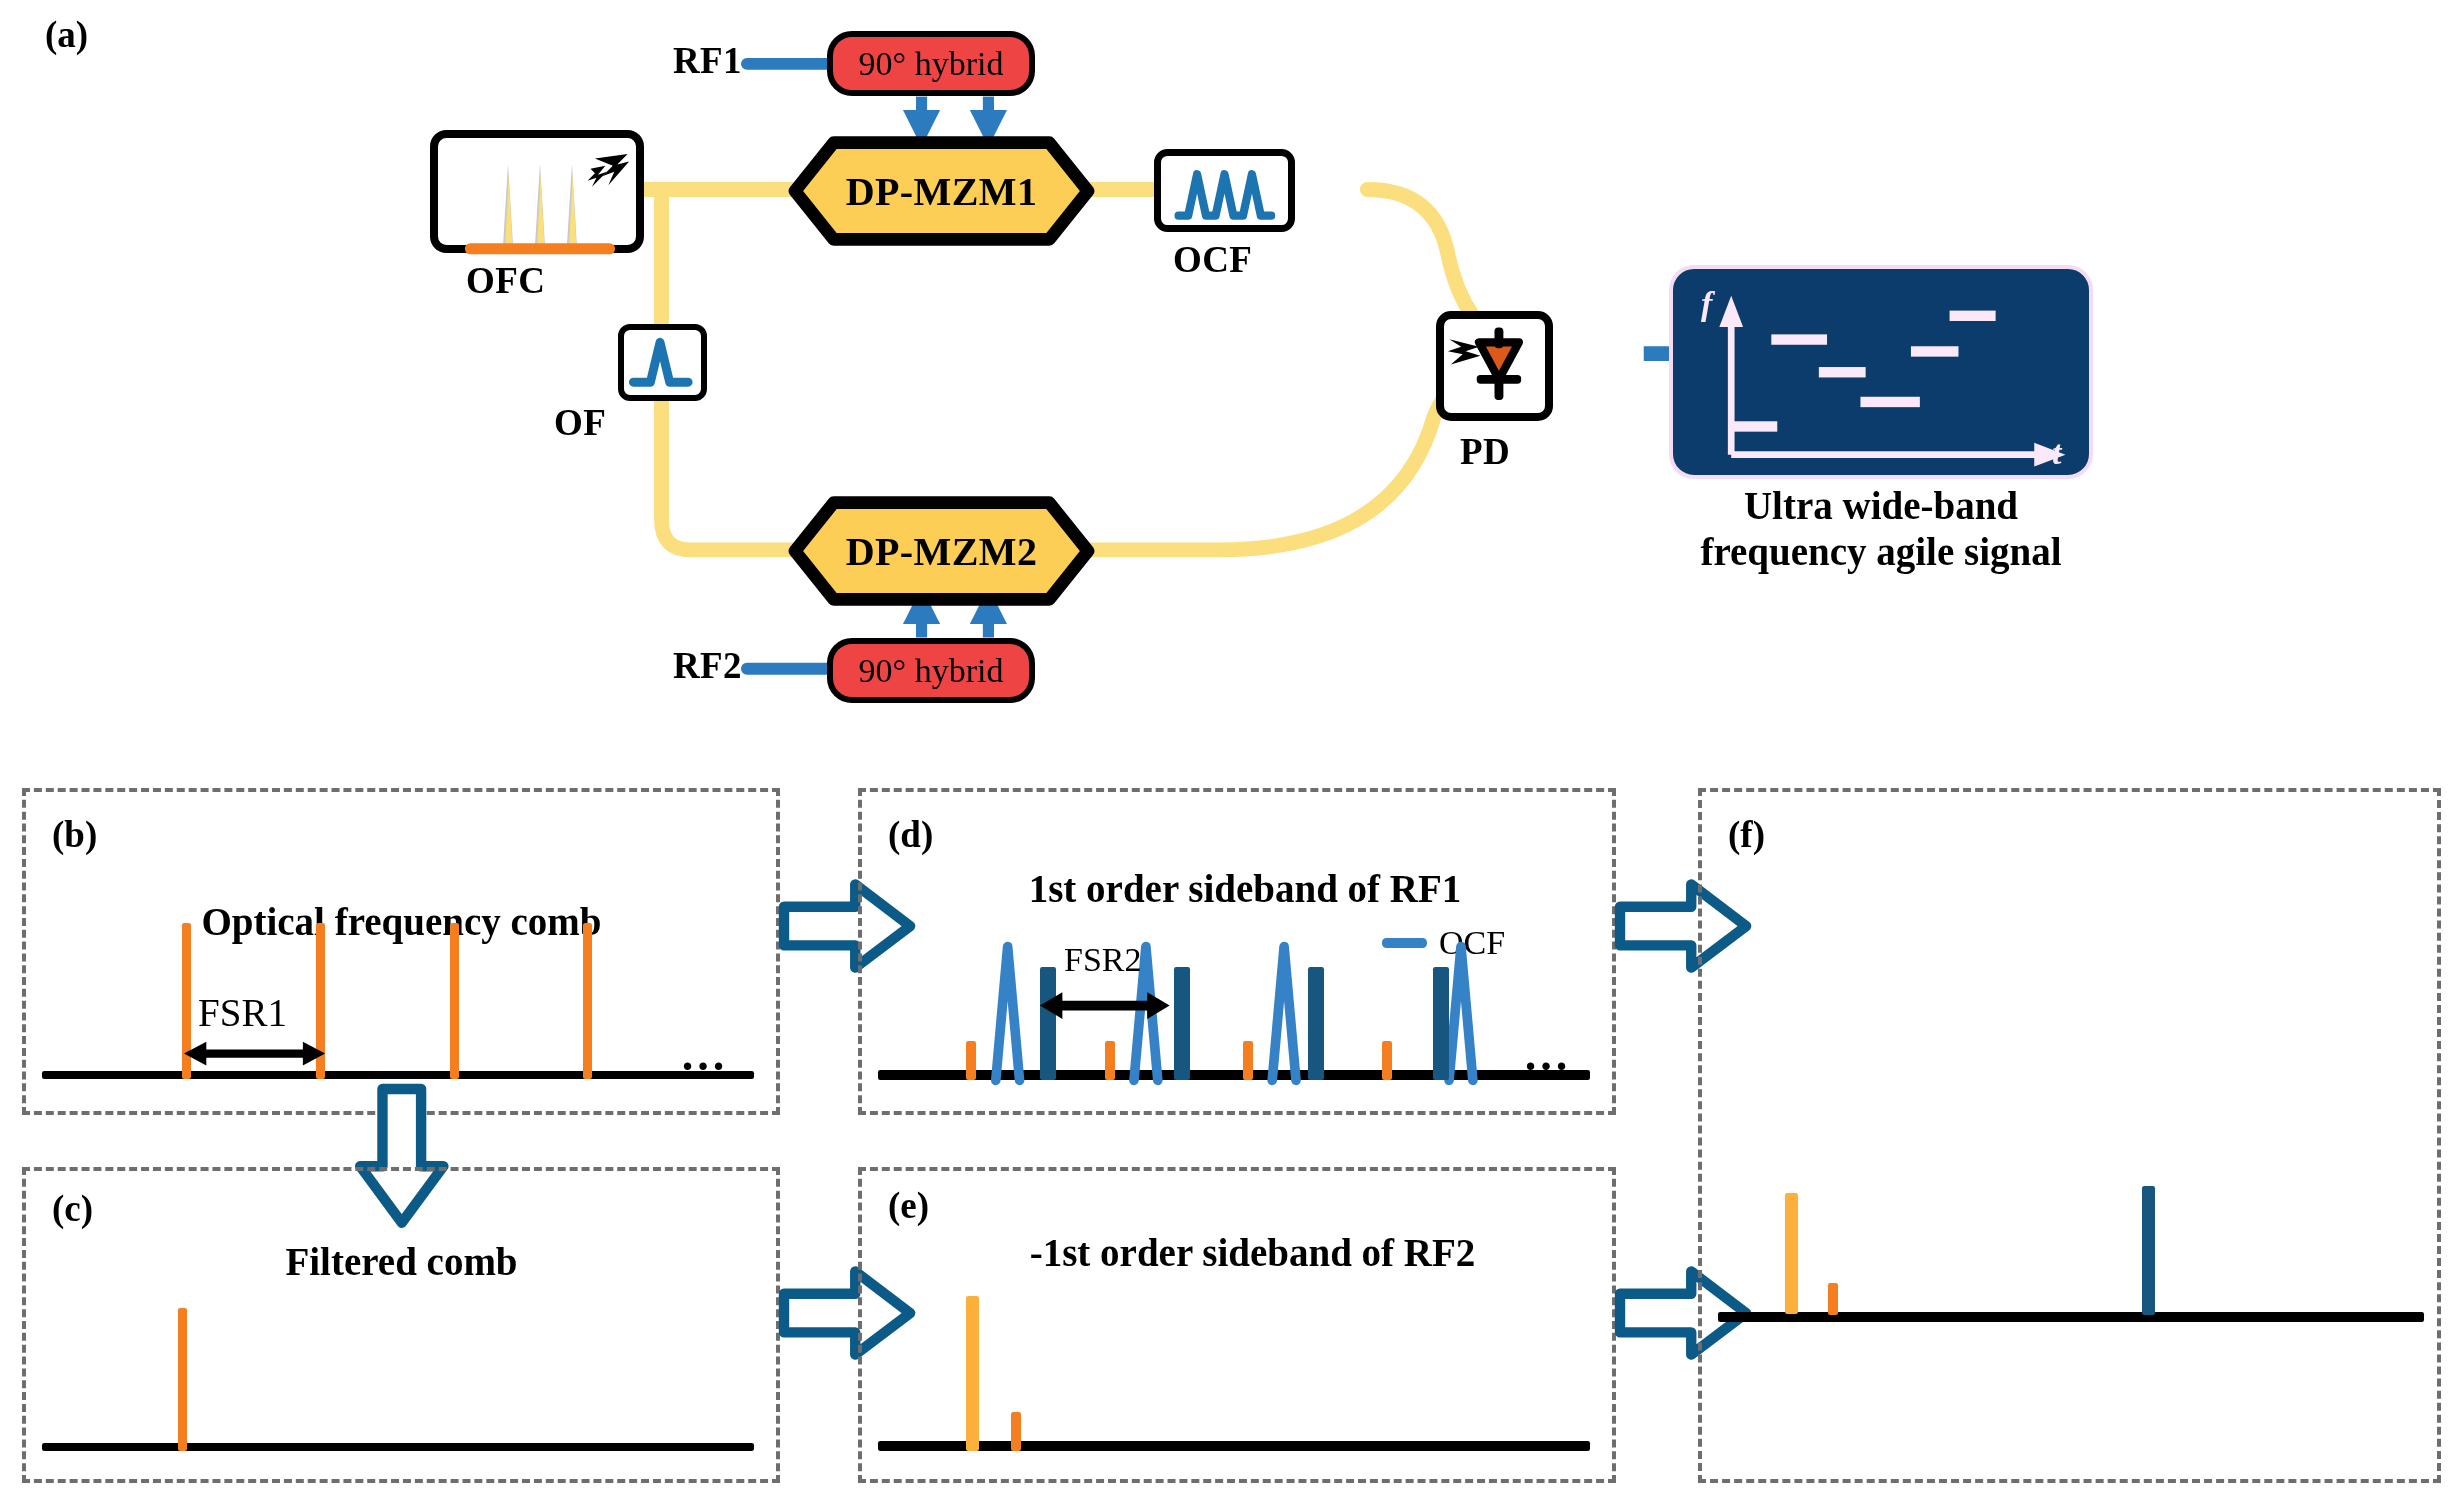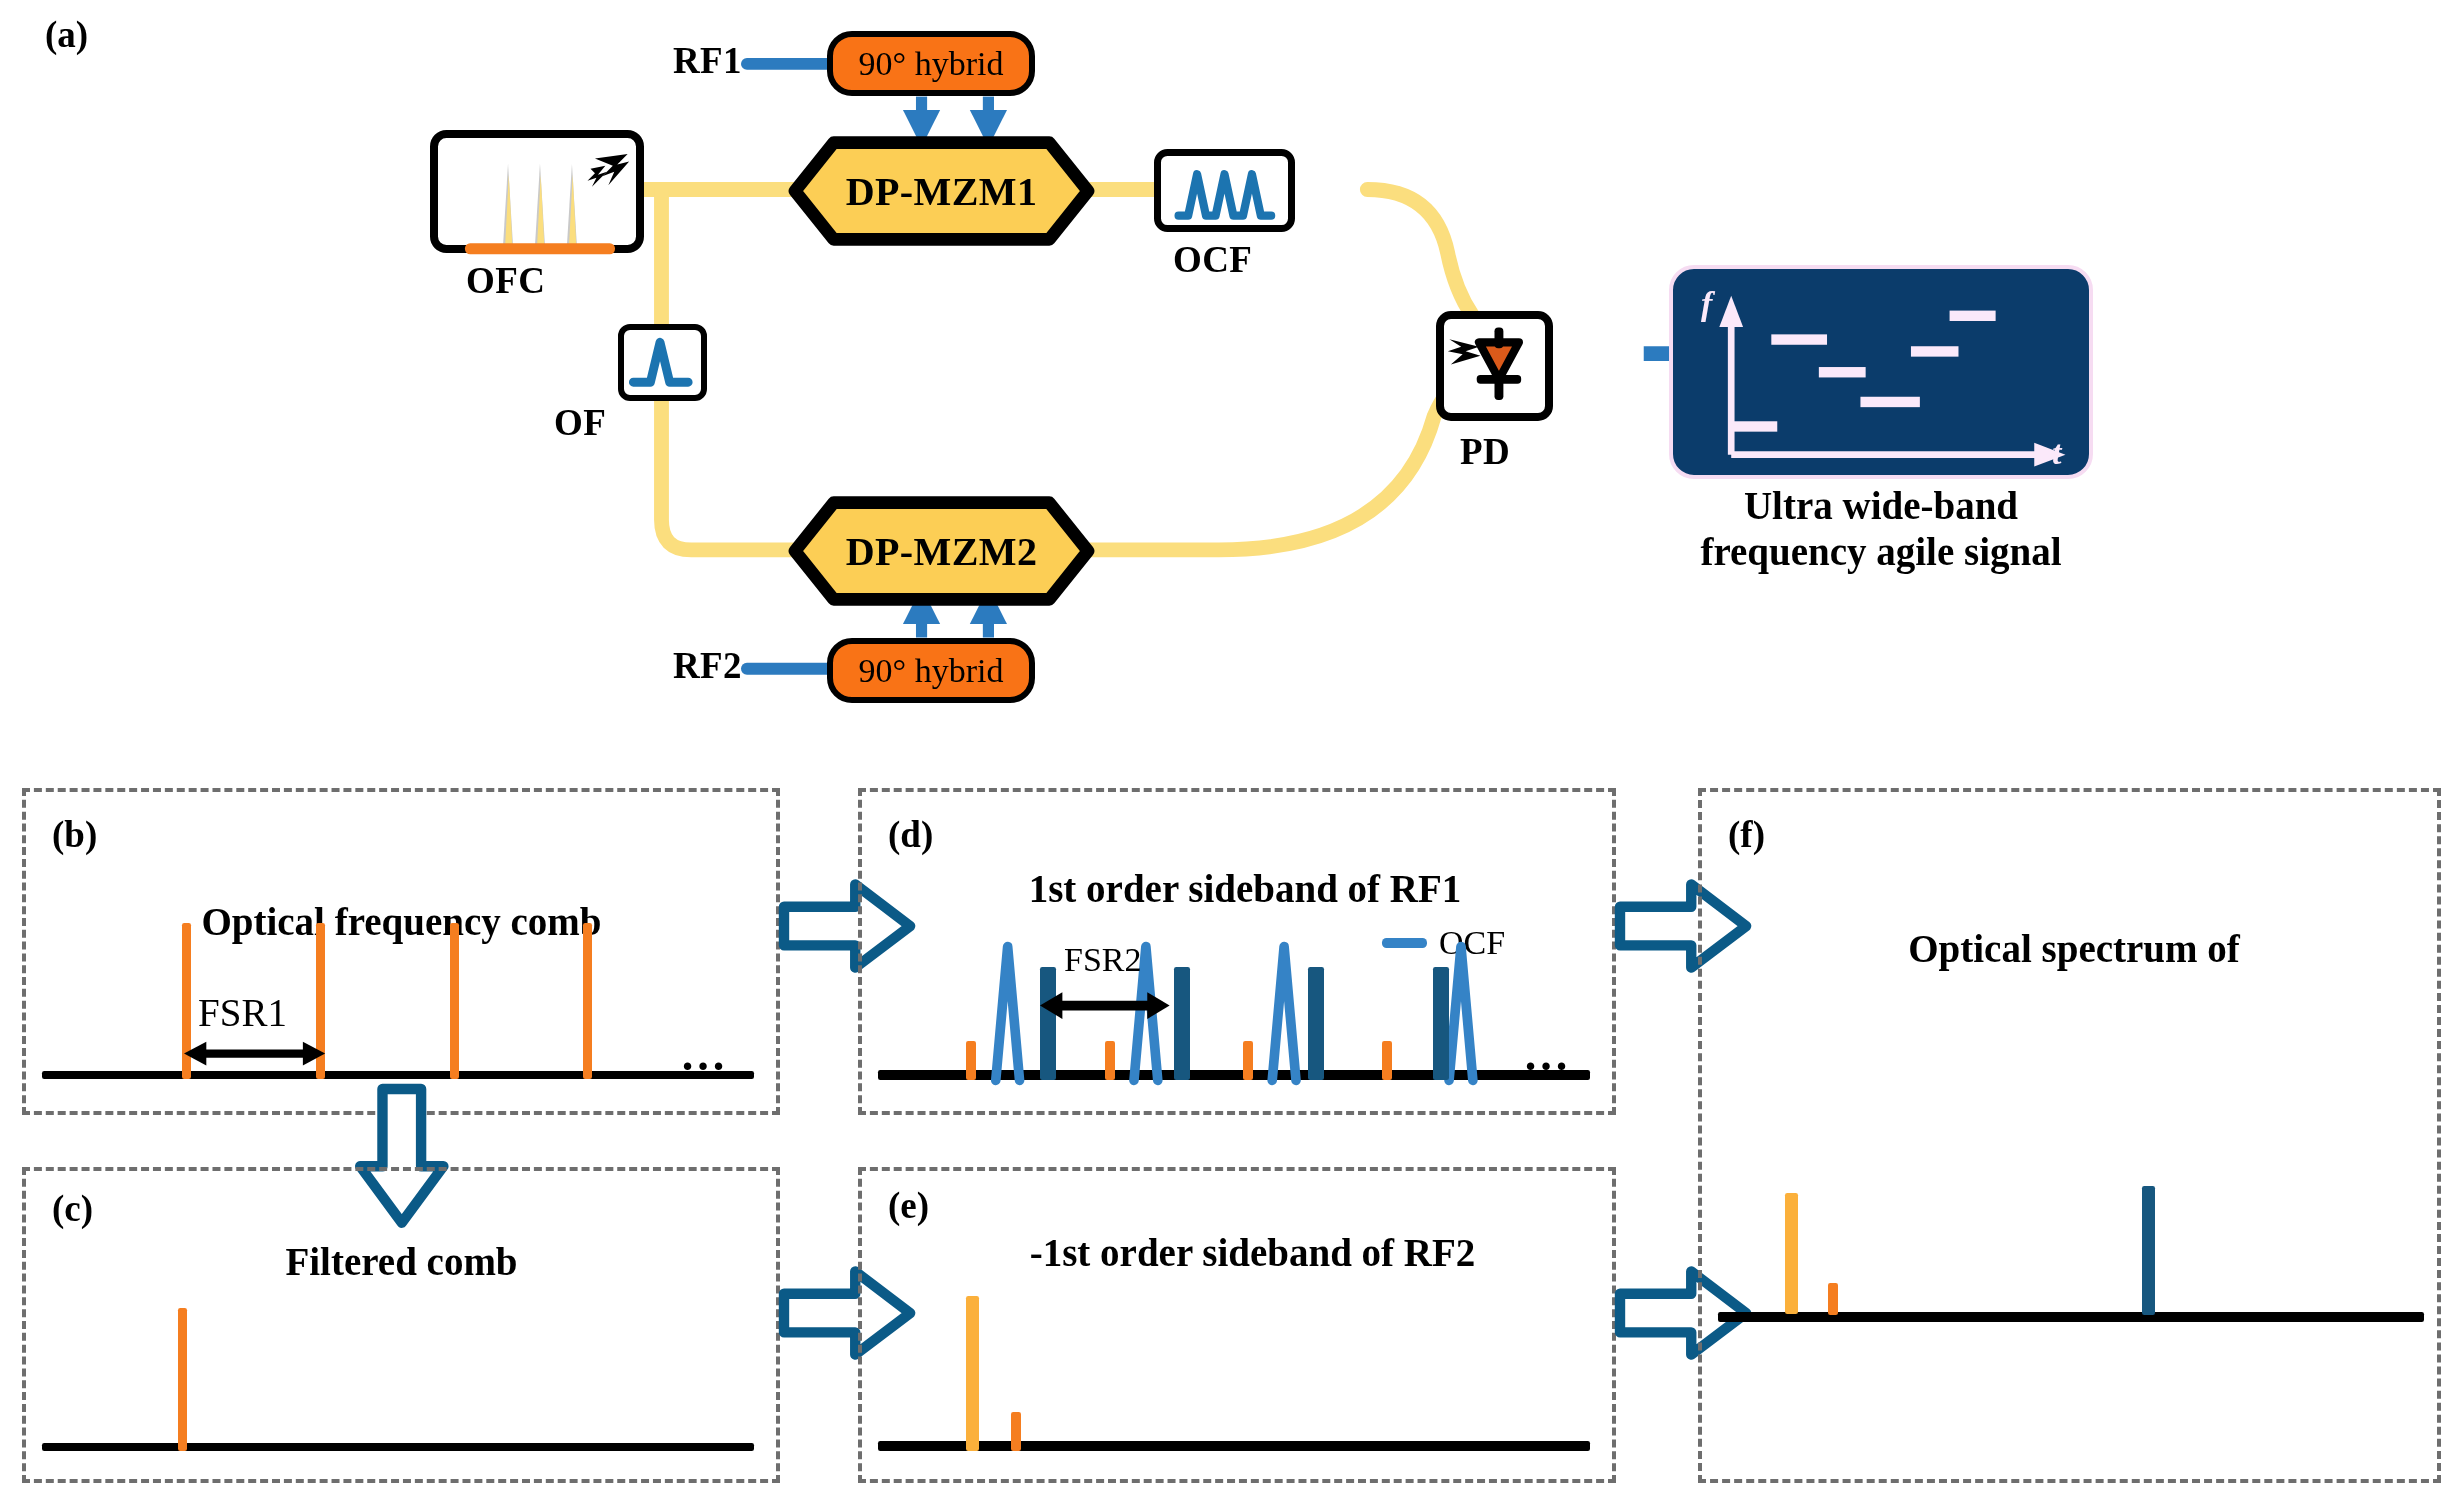--- a/index.html
+++ b/index.html
@@ -10,21 +10,21 @@
 
   
   .panel-letter{font-weight:bold;font-size:37px;font-family:"Liberation Serif",serif;}
   .blk-label{font-weight:bold;font-size:37px;letter-spacing:0.4px;}
   .title{font-weight:bold;font-size:39px;text-align:center;line-height:1.18;}
 
   
   .hwbox{border:8.2px solid #000;border-radius:16.4px;background:#fff;box-sizing:border-box;}
 
   
-  .hybrid{background:#f97316;border:6.7px solid #000;border-radius:25px;box-sizing:border-box;
+  .hybrid{background:#ef4444;border:6.7px solid #000;border-radius:25px;box-sizing:border-box;
           display:flex;align-items:center;justify-content:center;
           font-size:34px;font-weight:400;font-family:"Liberation Serif",serif;}
 
   
   .mzm-wrap{position:absolute;}
   .mzm-label{position:absolute;left:0;top:0;width:100%;height:100%;
              display:flex;align-items:center;justify-content:center;
              font-size:40px;font-weight:bold;font-family:"Liberation Serif",serif;
              letter-spacing:0.4px;pointer-events:none;}
 
@@ -299,21 +299,20 @@
   </div>
 </div>
 
 <svg width="141" height="104" style="left:1620px;top:1264px;" viewBox="0 0 190 140">
   <polygon points="0,40 96,40 96,10 170,66 96,122 96,92 0,92" fill="#FFFFFF" stroke="#0B5A87" stroke-width="14" stroke-linejoin="round"></polygon>
 </svg>
 
 <div class="abs dpanel" style="left:1698px;top:788px;width:743px;height:695px;">
   <div class="abs panel-letter" style="left:26px;top:21px;">(f)</div>
   <div class="abs title" style="left:45px;top:134px;width:654px;">
-    <div>Optical spectrum of</div>
   </div>
 
   <div class="spec" style="left:0;top:0;width:743px;height:695px;">
 
     <div class="axis" style="left:16.4px;top:520px;width:706px;height:9.7px;"></div>
     <div class="abs" style="left:83px;top:401px;width:13.4px;height:121px;background:#FBB03B;border-radius:2.2px;"></div>
     <div class="abs" style="left:126px;top:491px;width:10.4px;height:32px;background:#F57E20;border-radius:2.2px;"></div>
     <div class="abs" style="left:440px;top:394px;width:13.4px;height:129px;background:#17577F;border-radius:2.2px;"></div>
   </div>
 </div>

